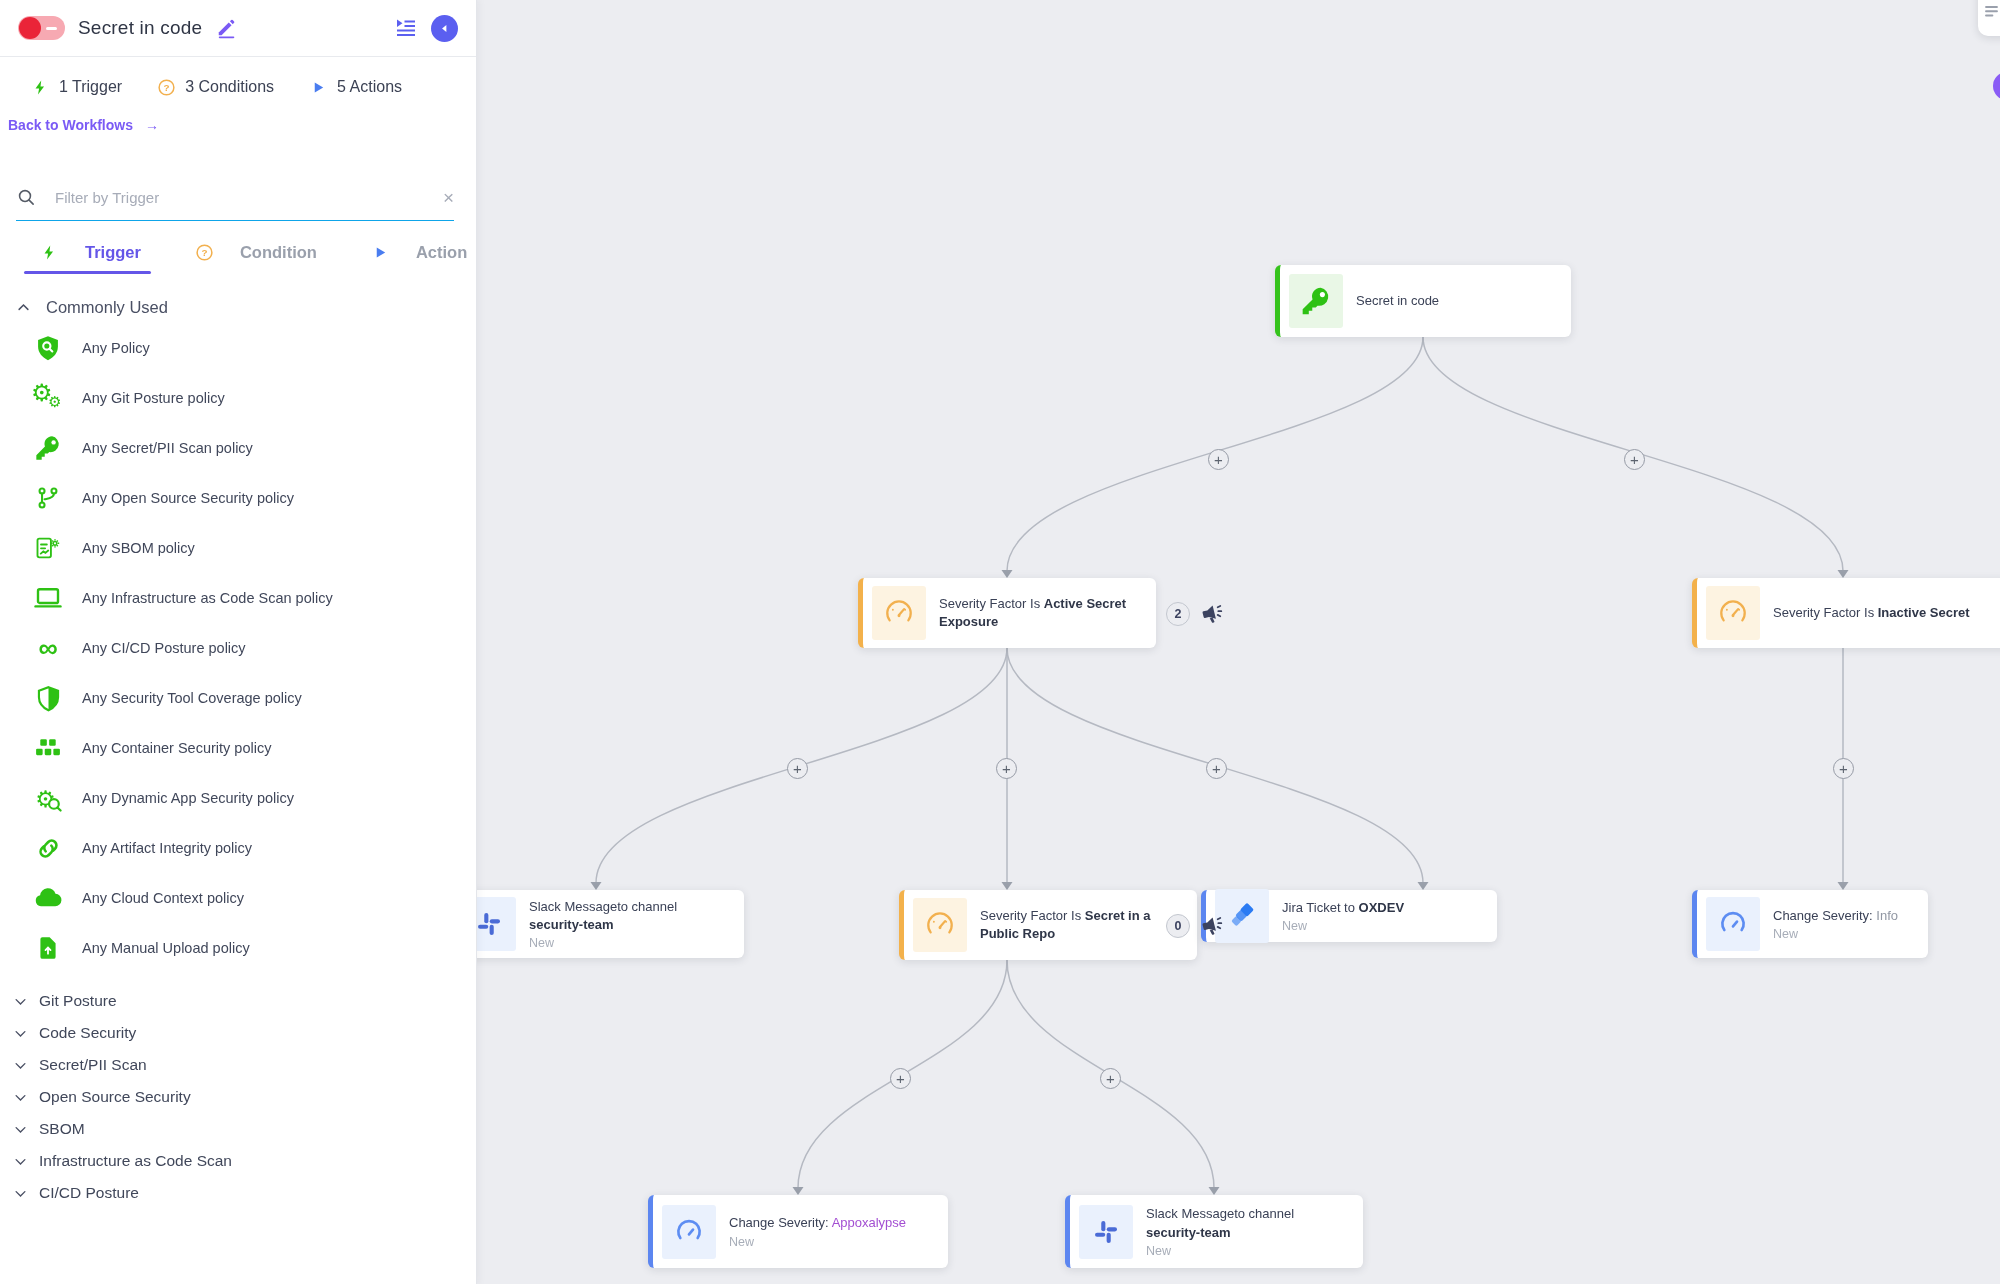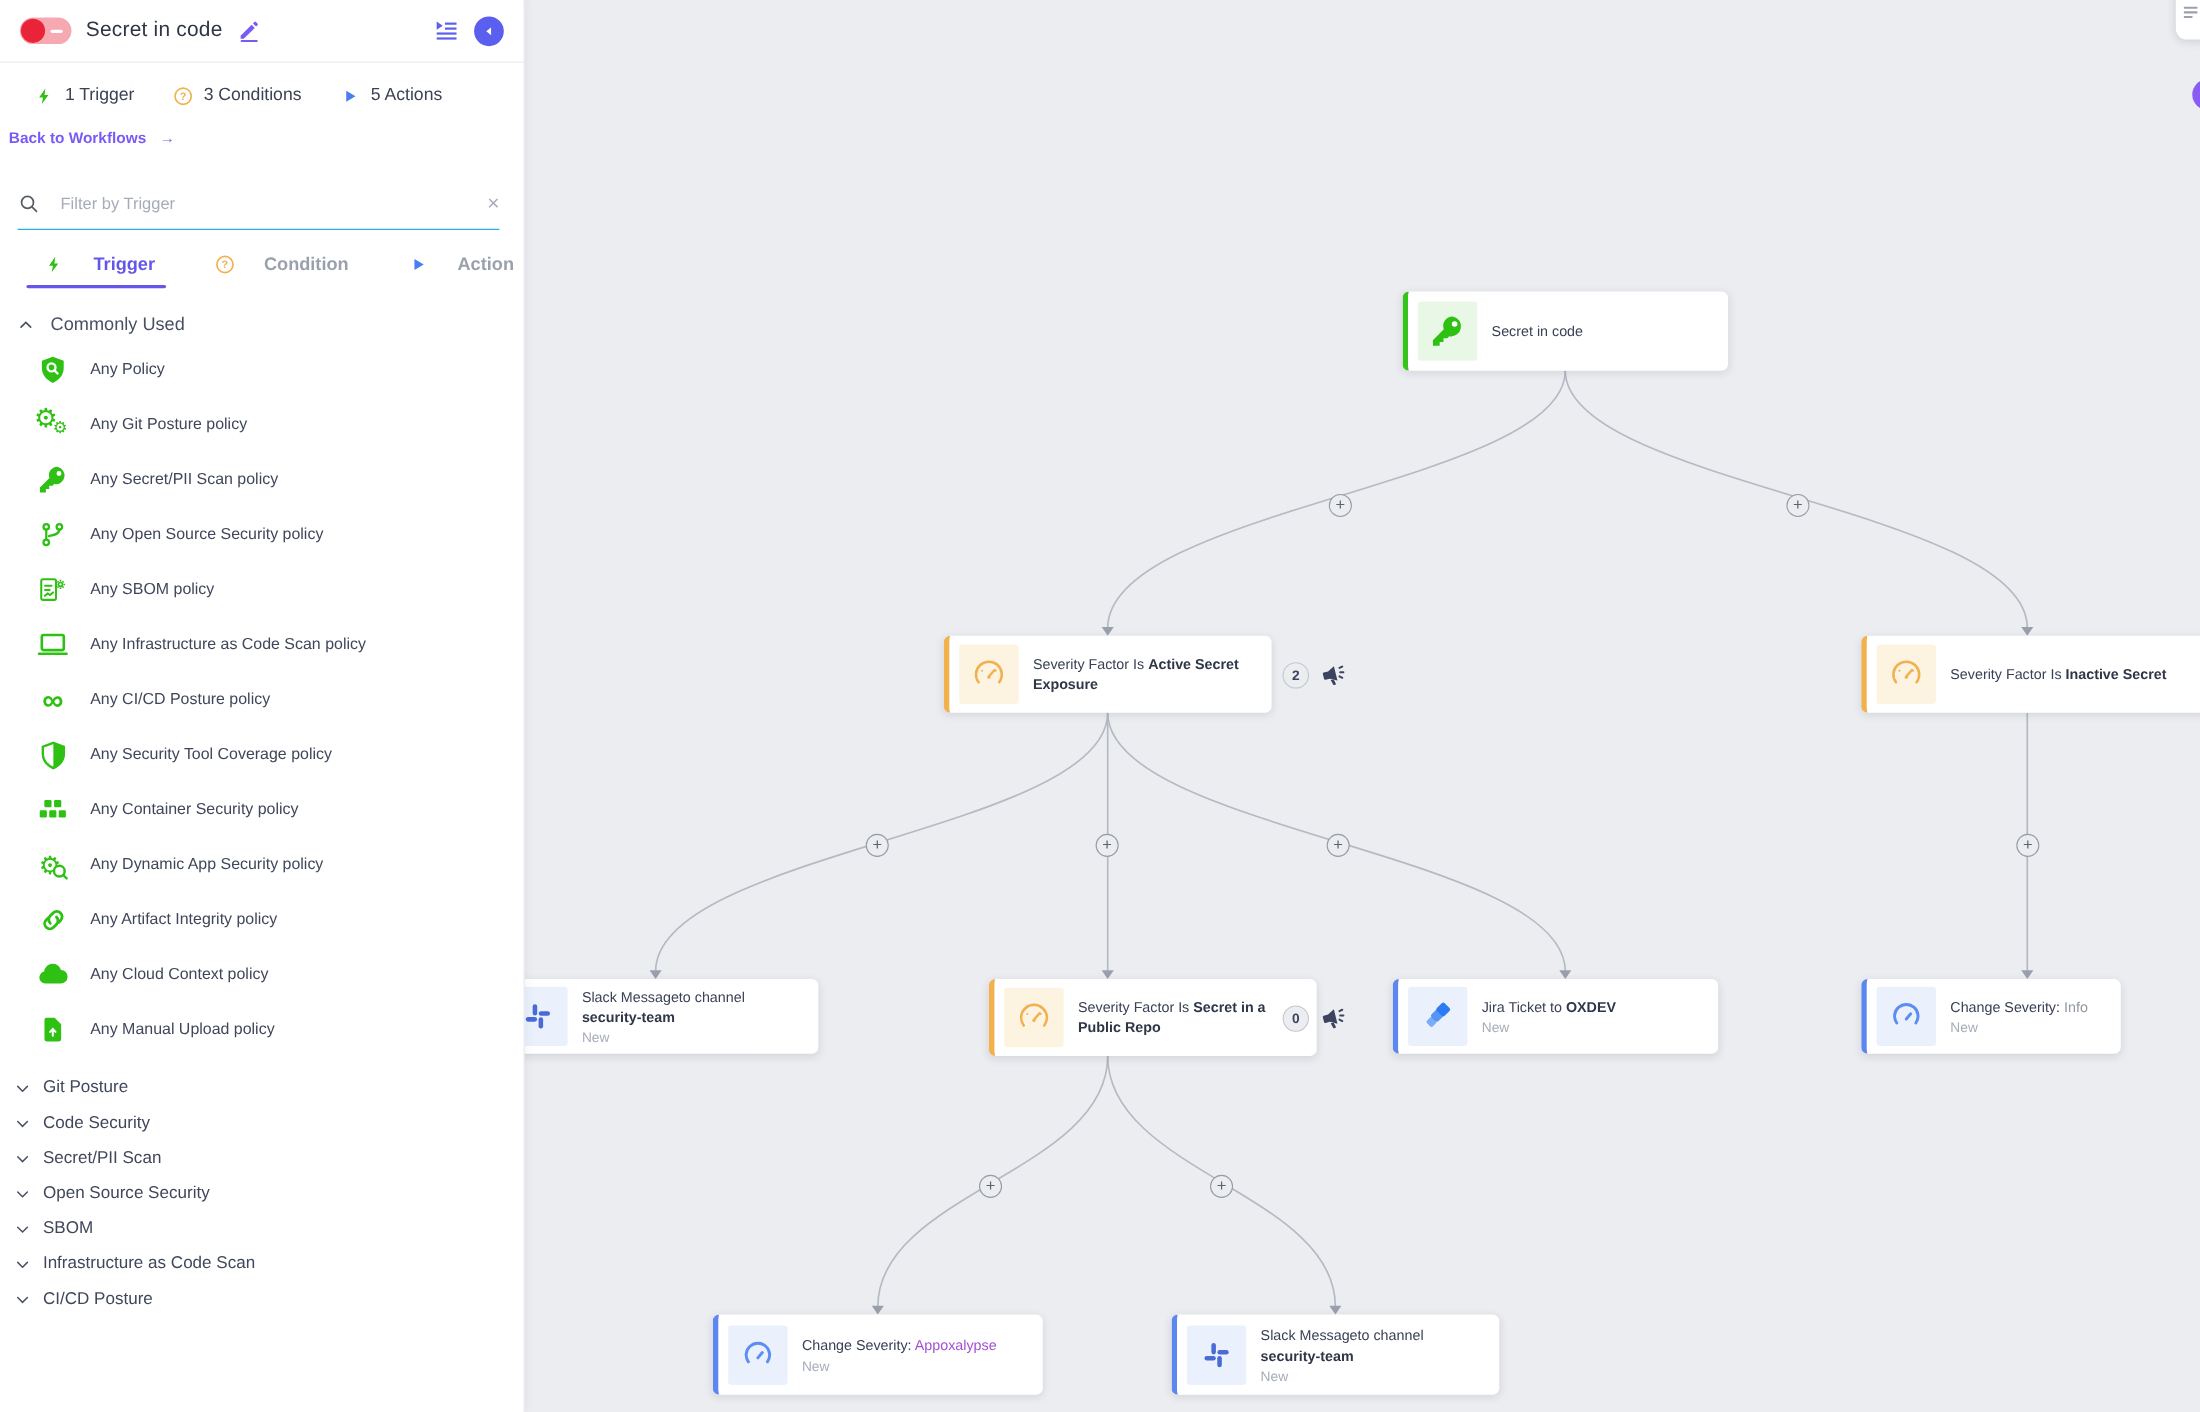--- a/index.html
+++ b/index.html
@@ -12,21 +12,21 @@
   .toggle{position:relative;width:47px;height:24px;border-radius:13px;background:#f7a9b2;flex:0 0 auto;cursor:pointer;}
   .toggle .knob{position:absolute;left:1px;top:1px;width:22px;height:22px;border-radius:50%;background:#ea2438;}
   .toggle .minus{position:absolute;right:8px;top:10.5px;width:11px;height:3px;border-radius:2px;background:#fff;}
   .sb-title{font-size:19px;color:#2f3545;letter-spacing:.2px;}
   .icbtn{width:24px;height:24px;display:flex;align-items:center;justify-content:center;cursor:pointer;flex:0 0 auto;}
   .sb-header .spacer{flex:1;}
   .circlebtn{width:27px;height:27px;border-radius:50%;background:#5b5ff0;display:flex;align-items:center;justify-content:center;cursor:pointer;}
   .stats{display:flex;align-items:center;gap:34px;padding:20px 4px 10px 30px;}
   .stat{display:flex;align-items:center;gap:9px;font-size:16px;color:#3c4254;}
   .stat .s-ic{width:20px;height:20px;display:flex;align-items:center;justify-content:center;}
-  .backlink{display:inline-flex;align-items:center;gap:12px;margin:10px 0 4px 8px;font-size:14px;font-weight:700;color:#7a5af5;cursor:pointer;}
+  .backlink{display:inline-flex;align-items:center;gap:12px;margin:10px 0 16px 8px;font-size:14px;font-weight:700;color:#7a5af5;cursor:pointer;}
   .filter{display:flex;align-items:center;gap:16px;margin:38px 22px 0 16px;padding-bottom:12px;border-bottom:1px solid #0ea5e9;}
   .filter input{flex:1;border:0;outline:0;font-size:15px;color:#3c4254;font-family:inherit;background:transparent;}
   .filter input::placeholder{color:#a7acb8;}
   .filter .clear{color:#a7acb8;font-size:19px;cursor:pointer;line-height:1;}
   .tabs{display:flex;gap:54px;margin:22px 0 0 40px;}
   .tab{position:relative;display:flex;align-items:flex-start;gap:26px;font-size:16.5px;font-weight:700;color:#9aa0ac;cursor:pointer;padding-bottom:12px;}
   .tab.active{color:#6456e8;}
   .tab.active::after{content:"";position:absolute;left:-16px;right:-10px;bottom:0;height:3.5px;border-radius:2px;background:#6456e8;}
   .tab .t-ic{width:19px;height:19px;display:flex;align-items:center;justify-content:center;}
   .sect{display:flex;align-items:center;gap:15px;margin:24px 0 6px 16px;font-size:16.5px;color:#4a5064;cursor:pointer;}
@@ -194,21 +194,21 @@
           </g>
           <g stroke="#3c4360" stroke-width="1.6" stroke-linecap="round" fill="none">
             <path d="M16.6 6.4l2.3-1.1"></path>
             <path d="M17.2 9.9h2.6"></path>
             <path d="M16.6 13.2l2.3 1.2"></path>
           </g>
         </svg>
     </span>
   </div>
 
-  <div class="node action" style="left:1266px;top:890px;width:296px;height:68px">
+  <div class="node action" style="left:1201px;top:890px;width:296px;height:52px">
     <div class="nicon blue">
       <svg width="30" height="30" viewBox="0 0 24 24" fill="#2b7bf3">
           <rect x="12" y="3" width="8" height="8" rx="1.5" transform="rotate(45 16 7)"></rect>
           <rect x="8" y="8" width="7" height="7" rx="1.5" transform="rotate(45 11.5 11.5)" opacity=".78"></rect>
           <rect x="4.5" y="13" width="6" height="6" rx="1.5" transform="rotate(45 7.5 16)" opacity=".58"></rect>
         </svg>
     </div>
     <div>
       <div class="ntext"><span>Jira Ticket to </span><b>OXDEV</b></div>
       <div class="nsub">New</div>

